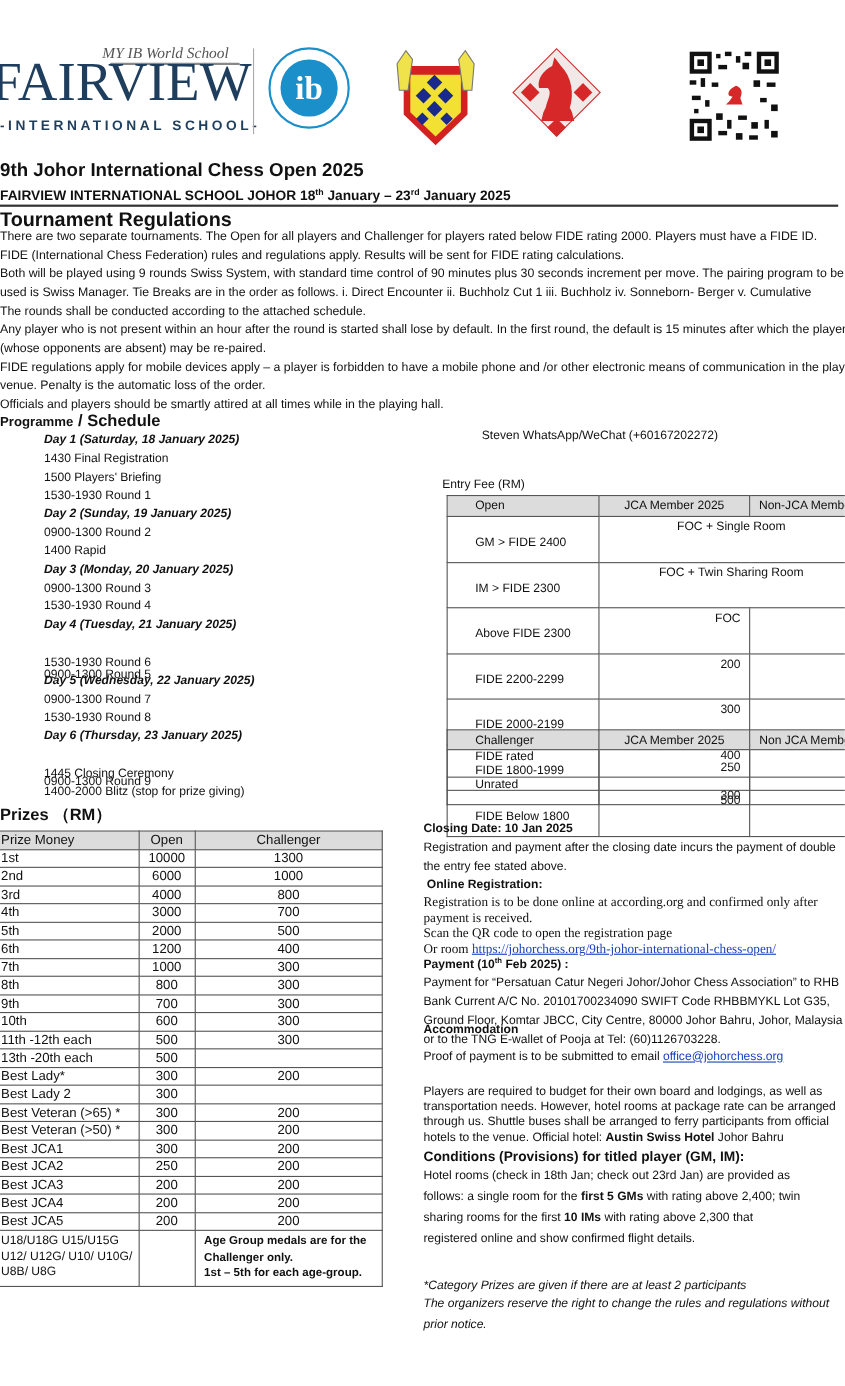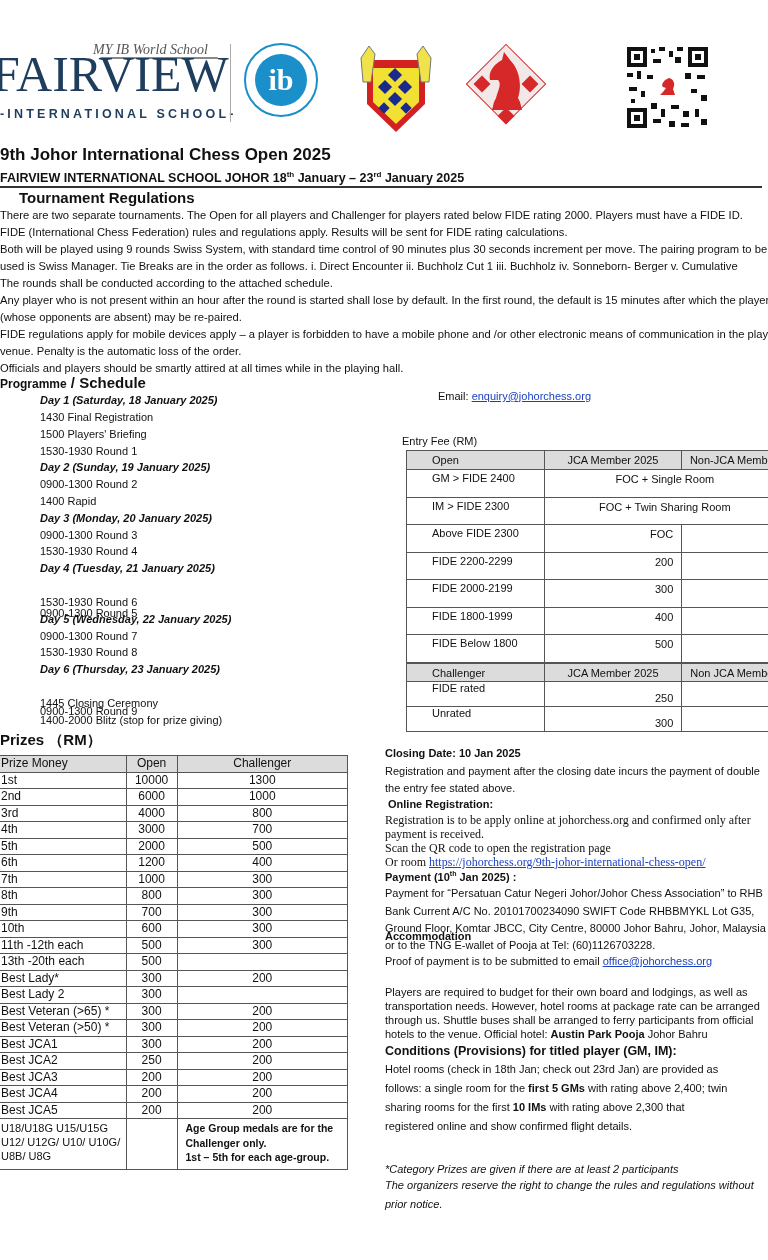--- a/index.html
+++ b/index.html
@@ -14,21 +14,21 @@
   .ib { left:243px; top:42px; width:76px; height:76px; }
   .jca { left:357px; top:42px; width:78px; height:92px; }
   .knight { left:462px; top:40px; width:88px; height:88px; }
   .qr { left:625px; top:45px; width:85px; height:85px; }
 
   .title { left:0; top:145px; font-size:17px; font-weight:bold; }
   .subtitle { left:0; top:170px; font-size:12.5px; font-weight:bold; }
   .subtitle sup { font-size:8px; }
   .rule { left:0; top:186px; width:762px; height:2px; background:#333; }
 
-  .h-reg { left:0; top:189px; font-size:15px; font-weight:bold;padding-left:19px; }
+  .h-reg { left:0; top:189px; font-size:18px; font-weight:bold; }
   .reg { left:0; font-size:11.2px; line-height:17px; white-space:nowrap; }
 
   .h-prog { left:0; top:374px; font-size:12px; font-weight:bold; }
   .h-prog .big { font-size:15px; }
   .sched { left:0; font-size:11px; white-space:nowrap;padding-left:40px; }
   .sched.day { font-weight:bold; font-style:italic; }
 
   .h-prize { left:0; top:731px; font-size:15px; font-weight:bold; }
 
   table { border-collapse:collapse; }
@@ -41,21 +41,21 @@
 
   .contacts { left:385px; top:389px; font-size:11px; line-height:15px; }
   .contacts b { font-weight:bold; }
   .contacts .ind { padding-left:53px; display:block; }
   a.link { color:#1a3fbf; text-decoration:underline; }
 
   .fee-label { left:402px; top:435px; font-size:11px; }
   .fee-table { position:absolute; left:406px; top:450px; width:380px; font-size:11px; }
   .fee-table td, .fee-table th { border:1px solid #555; height:23.5px; font-weight:normal; padding:0; }
   .fee-table th { background:#dcdcdc; height:18px; }
-  .fee-table td.l, .fee-table th.l { text-align:left; padding-left:25px; vertical-align:top; padding-top:2px; }
+  .fee-table td.l, .fee-table th.l { text-align:left; padding-left:25px; vertical-align:top; padding-top:17px; }
   .fee-table th.l { vertical-align:middle; padding-top:0; }
   .fee-table td.r { text-align:right; padding-right:8px; vertical-align:top; padding-top:3px; }
   .fee-table td.c, .fee-table th.c { text-align:center; }
   .fee-table td.span { text-align:center; vertical-align:top; padding-top:3px; }
 
   .ch-table { position:absolute; left:406px; top:663px; width:380px; font-size:11px; }
   .ch-table td, .ch-table th { border:1px solid #555; height:22px; font-weight:normal; padding:0; }
   .ch-table th { background:#dcdcdc; height:17px; }
   .ch-table .l { text-align:left; padding-left:25px; vertical-align:top; }
   .ch-table th.l { vertical-align:middle; }
@@ -318,21 +318,21 @@
     <td class="note">
       <div>Age Group medals are for the</div>
       <div>Challenger only.</div>
       <div>1st – 5th for each age-group.</div>
     </td>
   </tr>
 </tbody>
   </table>
 
 <div class="abs contacts">
-  <span class="ind"><span>Email: </span><a class="link">enquiry@johorchess.org</a></span>
+  <span class="ind">Steven   WhatsApp/WeChat (+60167202272)</span>
 </div>
 
 <div class="abs fee-label">Entry Fee (RM)</div>
 <table class="fee-table">
   <colgroup>
       <col style="width:138px">
       <col style="width:138px">
       <col style="width:104px">
     </colgroup>
   <tbody>
@@ -399,37 +399,37 @@
         <td class="r">300</td>
         <td></td>
       </tr>
 </tbody>
   </table>
 
 <div class="abs rt b" style="top:747px">Closing Date: 10 Jan 2025</div>
 <div class="abs rt" style="top:765px">Registration and payment after the closing date incurs the payment of double</div>
 <div class="abs rt" style="top:782px">the entry fee stated above.</div>
 <div class="abs rt b" style="top:798px; left:388px">Online Registration:</div>
-<div class="abs rt serif" style="top:813px">Registration is to be apply online at johorchess.org and confirmed only after</div>
+<div class="abs rt serif" style="top:813px">Registration is to be done online at according.org and confirmed only after</div>
 <div class="abs rt serif" style="top:827px">payment is received.</div>
 <div class="abs rt serif" style="top:841px">Scan the QR code to open the registration page</div>
 <div class="abs rt serif" style="top:855px"><span>Or room </span><a class="link">https://johorchess.org/9th-johor-international-chess-open/</a></div>
 
-<div class="abs rt b" style="top:870px"><span>Payment (10</span><sup style="font-size:7px">th</sup><span> Jan 2025) :</span></div>
+<div class="abs rt b" style="top:870px"><span>Payment (10</span><sup style="font-size:7px">th</sup><span> Feb 2025) :</span></div>
 <div class="abs rt" style="top:887px">Payment for “Persatuan Catur Negeri Johor/Johor Chess Association” to RHB</div>
 <div class="abs rt" style="top:905px">Bank Current A/C No. 20101700234090 SWIFT Code RHBBMYKL Lot G35,</div>
 <div class="abs rt" style="top:922px">Ground Floor, Komtar JBCC, City Centre, 80000 Johor Bahru, Johor, Malaysia</div>
 <div class="abs rt" style="top:939px">or to the TNG E-wallet of Pooja at Tel: (60)1126703228.</div>
 <div class="abs rt" style="top:955px"><span>Proof of payment is to be submitted to email </span><a class="link">office@johorchess.org</a></div>
 
 <div class="abs rt b" style="top:930px">Accommodation</div>
 <div class="abs rt" style="top:986px">Players are required to budget for their own board and lodgings, as well as</div>
 <div class="abs rt" style="top:1000px">transportation needs. However, hotel rooms at package rate can be arranged</div>
 <div class="abs rt" style="top:1014px">through us.  Shuttle buses shall be arranged to ferry participants from official</div>
-<div class="abs rt" style="top:1028px"><span>hotels to the venue.  Official hotel: </span><b>Austin Park Pooja</b><span> Johor Bahru</span></div>
+<div class="abs rt" style="top:1028px"><span>hotels to the venue.  Official hotel: </span><b>Austin Swiss Hotel</b><span> Johor Bahru</span></div>
 
 <div class="abs cond-h">Conditions (Provisions) for titled player (GM, IM):</div>
 <div class="abs cond" style="top:1063px">Hotel rooms (check in 18th Jan; check out 23rd Jan) are provided as</div>
 <div class="abs cond" style="top:1082px"><span>follows: a single room for the </span><b>first 5 GMs</b><span> with rating above 2,400; twin</span></div>
 <div class="abs cond" style="top:1101px"><span>sharing rooms for the first </span><b>10 IMs</b><span> with rating above 2,300 that</span></div>
 <div class="abs cond" style="top:1120px">registered online and show confirmed flight details.</div>
 <div class="abs cond it" style="top:1139px">*Category Prizes are given if there are at least 2 participants</div>
 <div class="abs cond it" style="top:1155px">The organizers reserve the right to change the rules and regulations without</div>
 <div class="abs cond it" style="top:1174px">prior notice.</div>
 

